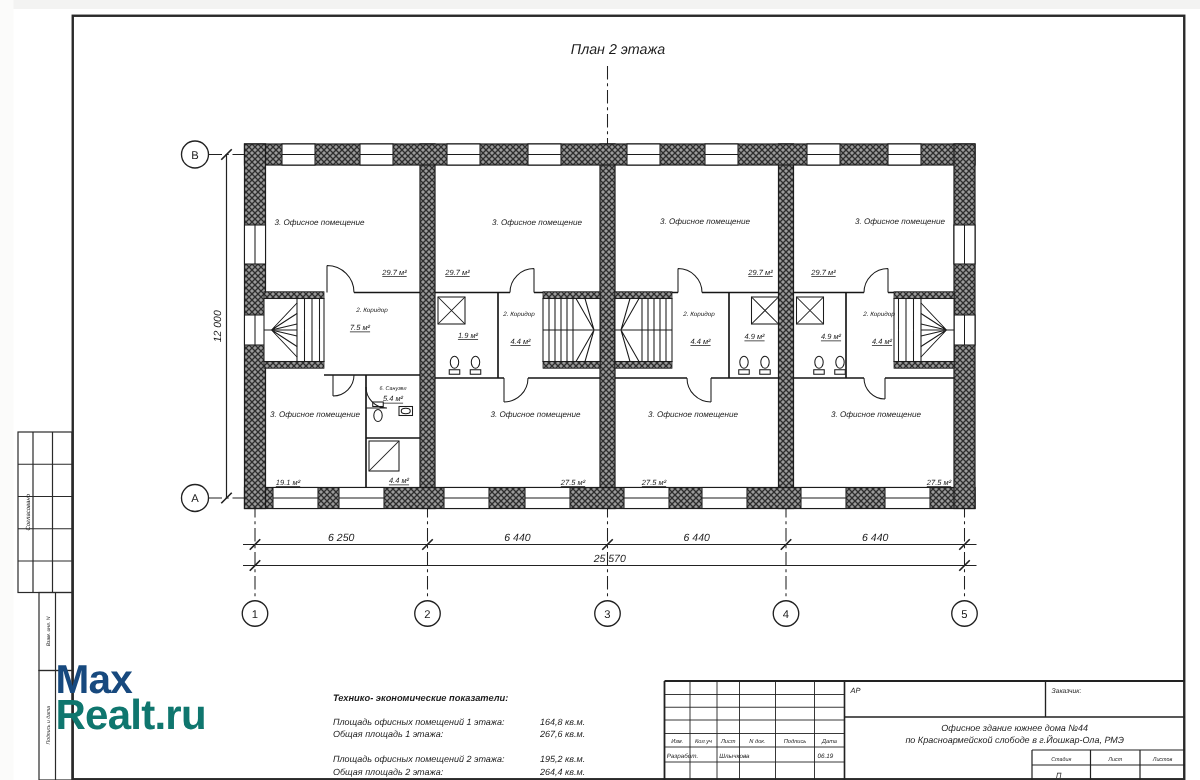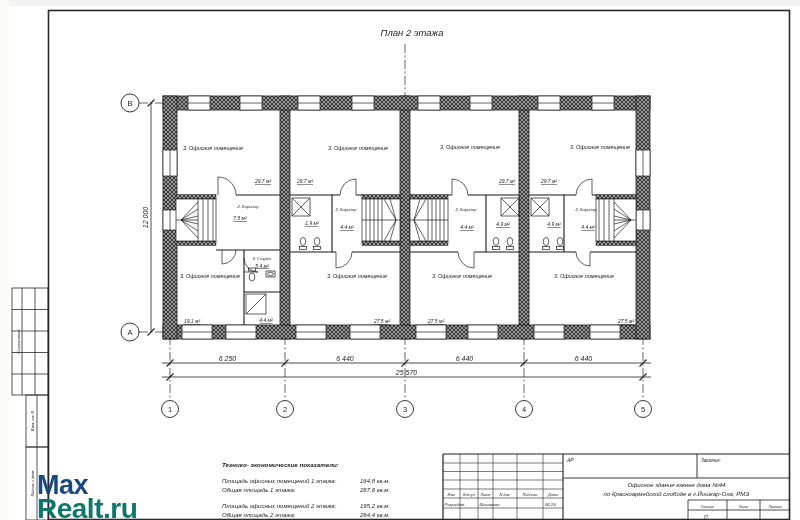--- a/index.html
+++ b/index.html
@@ -21,21 +21,21 @@
   .st38{font-size:3.8px;text-anchor:middle;}
   .st36{font-size:3.6px;text-anchor:middle;}
   .st42{font-size:4.2px;}
   .st45{font-size:4.5px;}
   .st50{font-size:5px;}
   .st60{font-size:6px;text-anchor:middle;}
   .vside{font-size:4px;text-anchor:middle;}
   .vtiny{font-size:3.4px;text-anchor:middle;}
   .wm{position:absolute;left:37px;top:442px;font-weight:bold;line-height:23px;
       font-family:"Liberation Sans",sans-serif;letter-spacing:-0.5px;}
-  .wm-l1{font-size:27px;margin-top:32px;}
+  .wm-l1{font-size:27px;}
   .wm-l2{font-size:28px;}
 </style>
 </head>
 <body>
 
 <div class="canvas">
   <div class="scan-top"></div>
   <div class="scan-left"></div>
 
   <svg width="800" height="520" viewBox="0 0 800 520">

